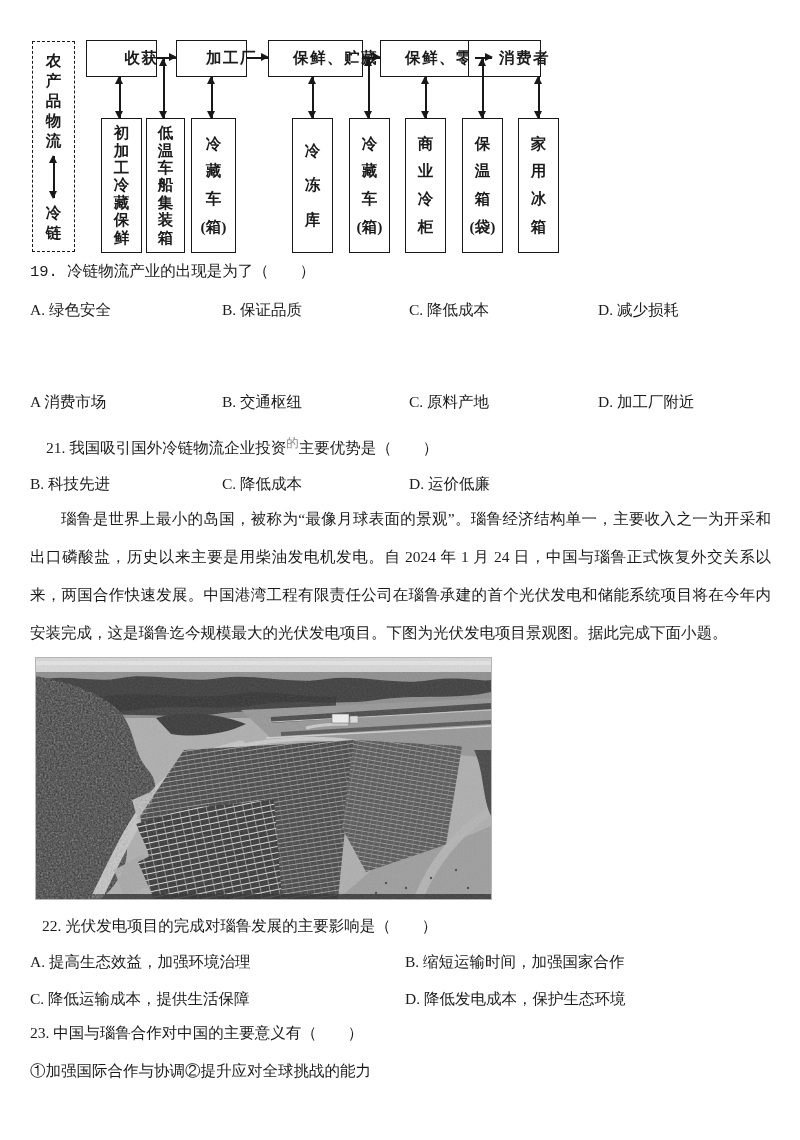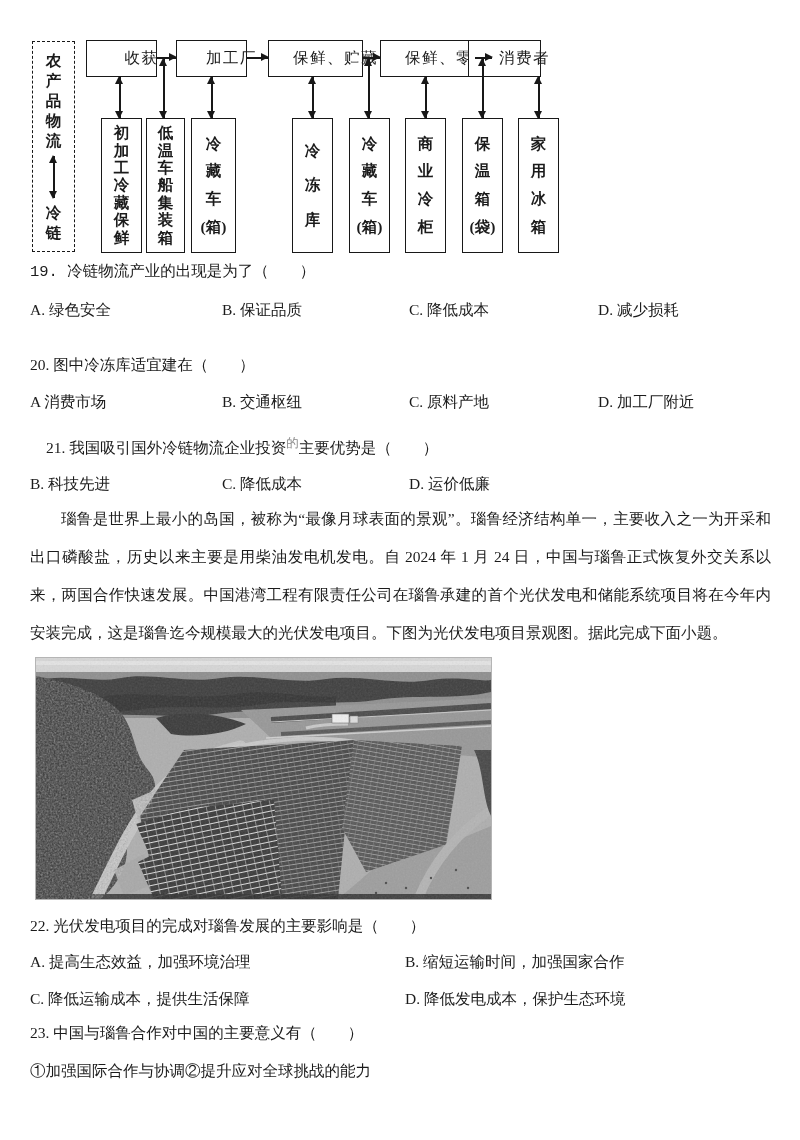--- a/index.html
+++ b/index.html
@@ -6,21 +6,21 @@
   .page {
     position:relative; width:800px; height:1140px; background:#ffffff;
     font-family:"Liberation Serif","DejaVu Serif",serif; color:#1b1b1b;
     overflow:hidden;
   }
 
   
   .diagram { position:absolute; left:32px; top:40px; width:545px; height:216px; }
   .dbox { position:absolute; border:1.6px solid #181818; box-sizing:border-box; background:#fff; }
   .top-box { top:0; height:37px; display:flex; align-items:center; justify-content:center;
-             font-weight:normal; font-size:15.5px; letter-spacing:1.5px; white-space:nowrap;padding-left:40px; }
+             font-weight:bold; font-size:15.5px; letter-spacing:1.5px; white-space:nowrap;padding-left:40px; }
   .vert-box { top:78px; height:135px; display:flex; flex-direction:column; align-items:center;
               justify-content:space-evenly; font-weight:bold; font-size:15.5px; padding:5px 0; }
   .vl { line-height:1.05; white-space:nowrap; }
   .dashed-box { left:0; top:1px; width:43px; height:211px; border:1.6px dashed #181818;
                 display:flex; flex-direction:column; align-items:center; justify-content:center;
                 font-weight:bold; font-size:15.5px; }
   .side-lines .vl { line-height:20px; text-align:center; }
 
   .va { position:absolute; width:2px; background:#181818; }
   .va::before, .va::after { content:""; position:absolute; left:-3.6px;
@@ -161,24 +161,20 @@
     <span>19.</span>
     <span>冷链物流产业的出现是为了（　　）</span>
   </div>
   <div class="opt-grid4" style="top:300px;">
     <span class="opt"><span>A.</span> <span>绿色安全</span></span>
     <span class="opt"><span>B.</span> <span>保证品质</span></span>
     <span class="opt"><span>C.</span> <span>降低成本</span></span>
     <span class="opt"><span>D.</span> <span>减少损耗</span></span>
   </div>
 
-  <div class="tline" style="top:355px;">
-    <span>20.</span>
-    <span>图中冷冻库适宜建在（　　）</span>
-  </div>
   <div class="opt-grid4" style="top:384px;margin-top:8px;">
     <span class="opt"><span>A</span> <span>消费市场</span></span>
     <span class="opt"><span>B.</span> <span>交通枢纽</span></span>
     <span class="opt"><span>C.</span> <span>原料产地</span></span>
     <span class="opt"><span>D.</span> <span>加工厂附近</span></span>
   </div>
 
   <div class="tline" style="top:433px;margin-left:16px;">
     <span>21.</span>
     <span>我国吸引国外冷链物流企业投资</span><span class="sup-de">的</span><span>主要优势是（　　）</span>
@@ -266,21 +262,21 @@
           <circle cx="420" cy="212" r="1.2" fill="#4a4a4a"></circle>
         <circle cx="432" cy="230" r="1.2" fill="#4a4a4a"></circle>
           <circle cx="340" cy="235" r="1.2" fill="#4a4a4a"></circle>
       </g>
       <rect y="236" width="455" height="5" fill="#303030" opacity="0.85"></rect>
       <rect width="455" height="241" filter="url(#noiseF)" opacity="0.5" clip-path="url(#vegClip)"></rect>
       <rect width="455" height="241" filter="url(#noiseF)" opacity="0.16"></rect>
     </svg>
   </figure>
 
-  <div class="tline" style="top:916px;">
+  <div class="tline" style="top:916px;margin-left:12px;">
     <span>22.</span>
     <span>光伏发电项目的完成对瑙鲁发展的主要影响是（　　）</span>
   </div>
   <div class="opt-grid2" style="top:952px;">
     <span class="opt"><span>A.</span> <span>提高生态效益，加强环境治理</span></span>
     <span class="opt"><span>B.</span> <span>缩短运输时间，加强国家合作</span></span>
     <span class="opt"><span>C.</span> <span>降低运输成本，提供生活保障</span></span>
     <span class="opt"><span>D.</span> <span>降低发电成本，保护生态环境</span></span>
   </div>
 

